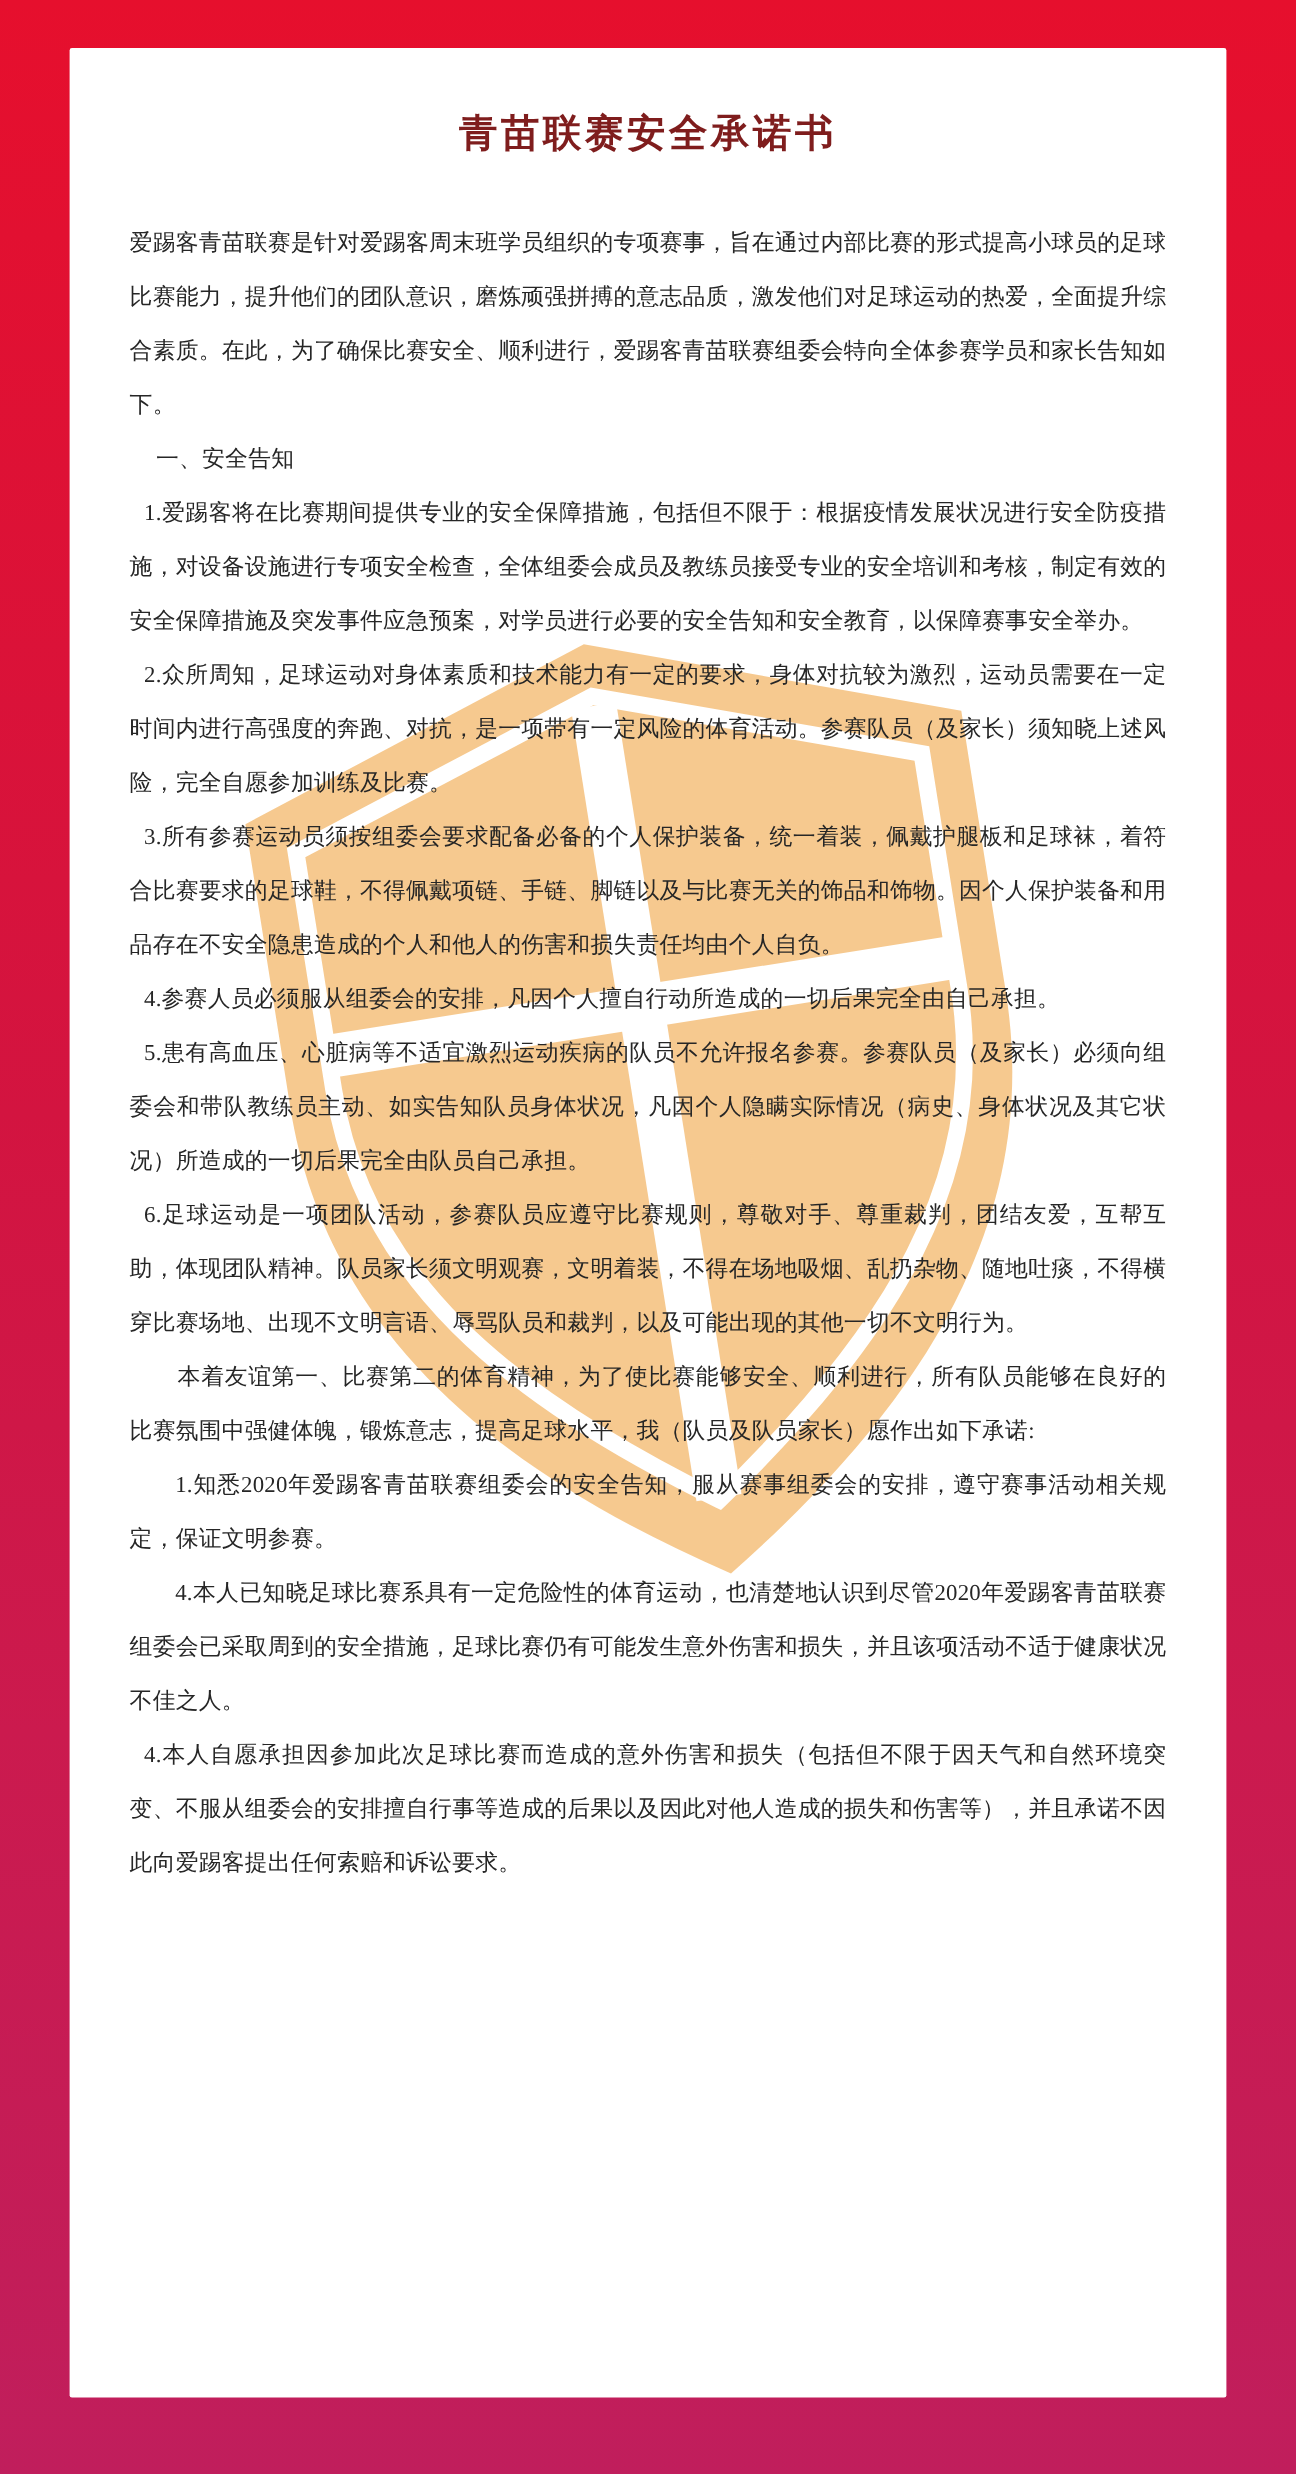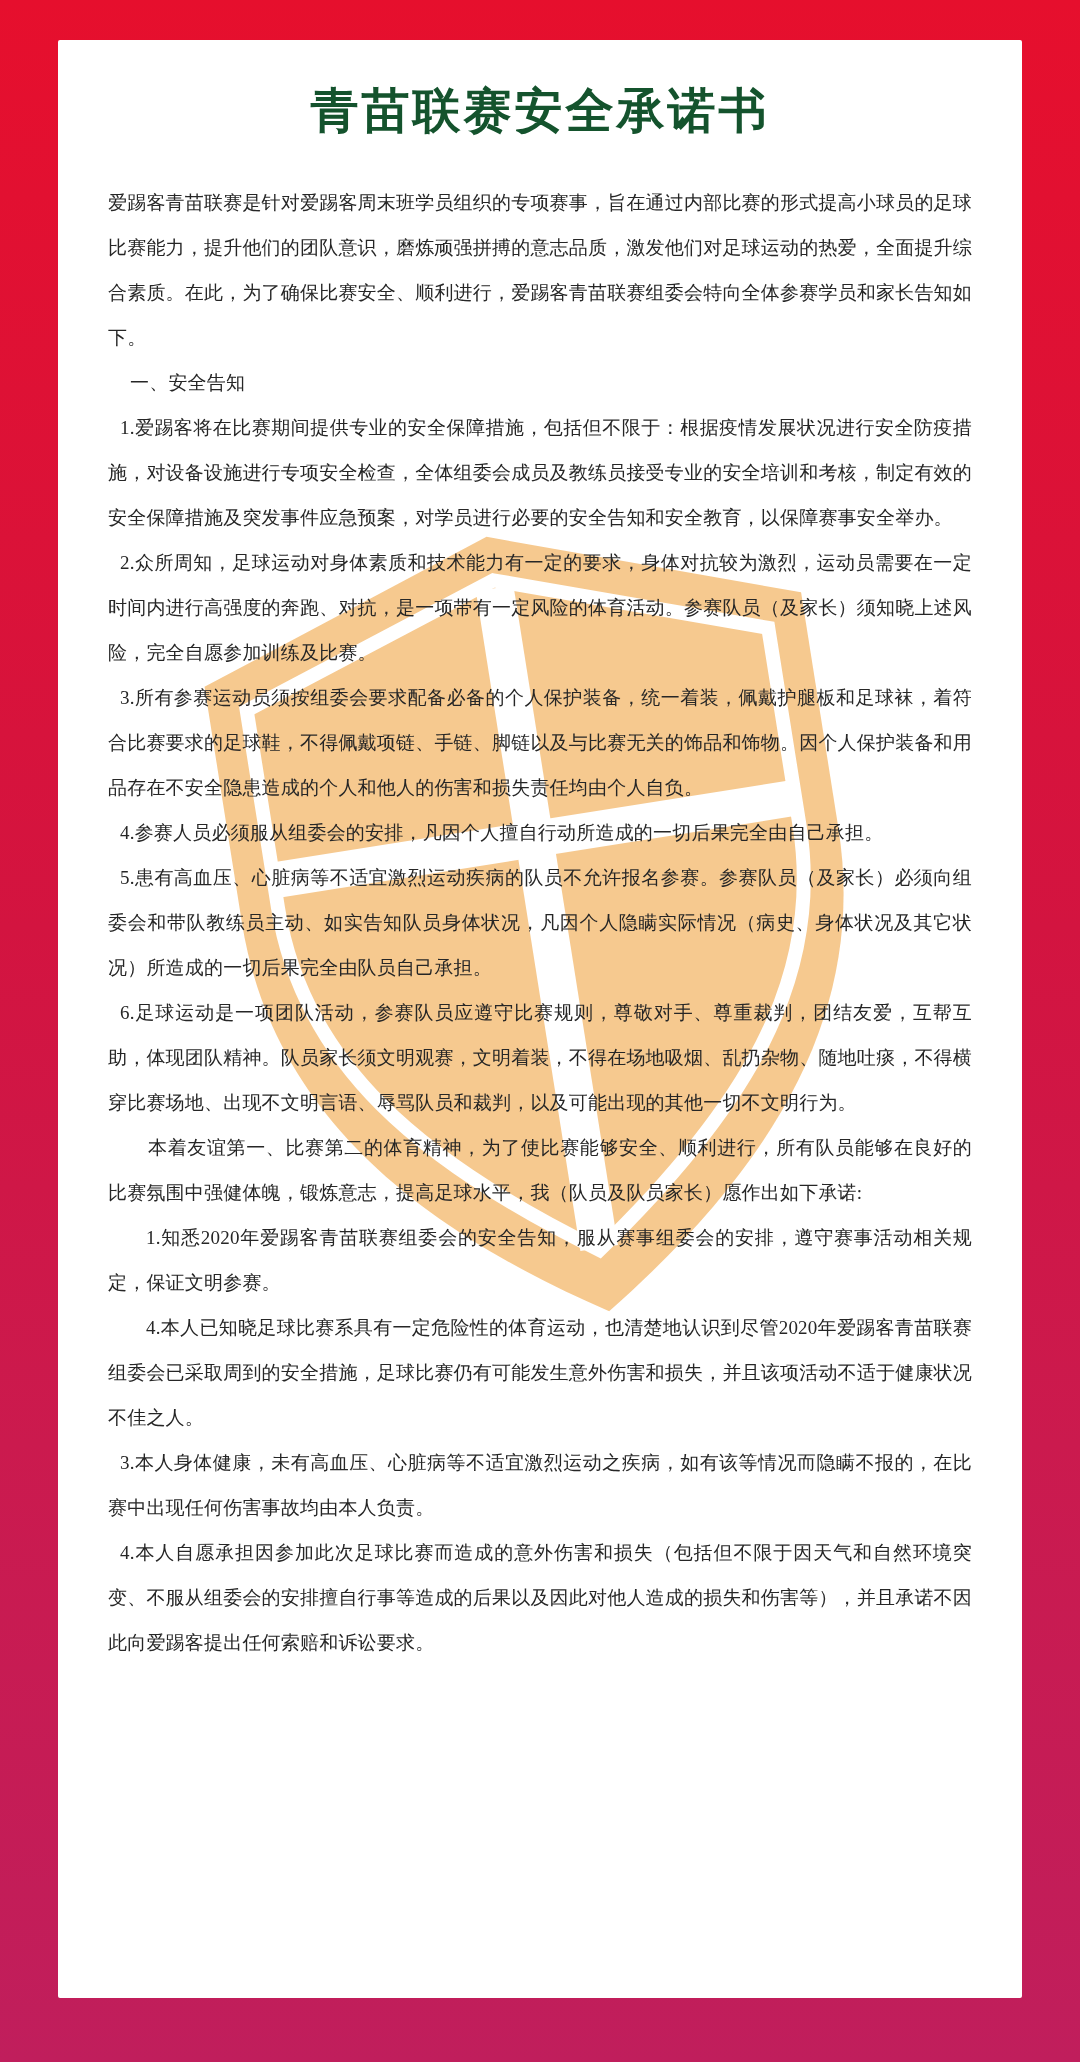--- a/index.html
+++ b/index.html
@@ -32,25 +32,25 @@
   }
   .content {
     position: relative;
     padding: 24px 50px 0 50px;
     color: #262626;
   }
   .doc-title {
     margin: 18px 0 40px 0;
     font-family: "Liberation Sans", "DejaVu Sans", sans-serif;
     font-weight: 700;
-    font-size: 48px;
+    font-size: 32px;
     line-height: 58px;
     letter-spacing: 3px;
     text-align: center;
-    color: #14532d;
+    color: #7f1d1d;
   }
   .para {
     margin: 0;
     font-size: 19px;
     line-height: 45px;
     text-align: justify;
     letter-spacing: 0.2px;
   }
   .ind-0   { text-indent: 0; }
   .ind-head{ text-indent: 22px; }
@@ -80,18 +80,17 @@
       <p class="para ind-item">1.爱踢客将在比赛期间提供专业的安全保障措施，包括但不限于：根据疫情发展状况进行安全防疫措施，对设备设施进行专项安全检查，全体组委会成员及教练员接受专业的安全培训和考核，制定有效的安全保障措施及突发事件应急预案，对学员进行必要的安全告知和安全教育，以保障赛事安全举办。</p>
       <p class="para ind-item">2.众所周知，足球运动对身体素质和技术能力有一定的要求，身体对抗较为激烈，运动员需要在一定时间内进行高强度的奔跑、对抗，是一项带有一定风险的体育活动。参赛队员（及家长）须知晓上述风险，完全自愿参加训练及比赛。</p>
       <p class="para ind-item">3.所有参赛运动员须按组委会要求配备必备的个人保护装备，统一着装，佩戴护腿板和足球袜，着符合比赛要求的足球鞋，不得佩戴项链、手链、脚链以及与比赛无关的饰品和饰物。因个人保护装备和用品存在不安全隐患造成的个人和他人的伤害和损失责任均由个人自负。</p>
       <p class="para ind-item">4.参赛人员必须服从组委会的安排，凡因个人擅自行动所造成的一切后果完全由自己承担。</p>
       <p class="para ind-item">5.患有高血压、心脏病等不适宜激烈运动疾病的队员不允许报名参赛。参赛队员（及家长）必须向组委会和带队教练员主动、如实告知队员身体状况，凡因个人隐瞒实际情况（病史、身体状况及其它状况）所造成的一切后果完全由队员自己承担。</p>
       <p class="para ind-item">6.足球运动是一项团队活动，参赛队员应遵守比赛规则，尊敬对手、尊重裁判，团结友爱，互帮互助，体现团队精神。队员家长须文明观赛，文明着装，不得在场地吸烟、乱扔杂物、随地吐痰，不得横穿比赛场地、出现不文明言语、辱骂队员和裁判，以及可能出现的其他一切不文明行为。</p>
 
       <p class="para ind-big">本着友谊第一、比赛第二的体育精神，为了使比赛能够安全、顺利进行，所有队员能够在良好的比赛氛围中强健体魄，锻炼意志，提高足球水平，我（队员及队员家长）愿作出如下承诺:</p>
       <p class="para ind-num">1.知悉2020年爱踢客青苗联赛组委会的安全告知，服从赛事组委会的安排，遵守赛事活动相关规定，保证文明参赛。</p>
       <p class="para ind-num">4.本人已知晓足球比赛系具有一定危险性的体育运动，也清楚地认识到尽管2020年爱踢客青苗联赛组委会已采取周到的安全措施，足球比赛仍有可能发生意外伤害和损失，并且该项活动不适于健康状况不佳之人。</p>
-      <p class="para ind-item">3.本人身体健康，未有高血压、心脏病等不适宜激烈运动之疾病，如有该等情况而隐瞒不报的，在比赛中出现任何伤害事故均由本人负责。</p>
       <p class="para ind-item">4.本人自愿承担因参加此次足球比赛而造成的意外伤害和损失（包括但不限于因天气和自然环境突变、不服从组委会的安排擅自行事等造成的后果以及因此对他人造成的损失和伤害等），并且承诺不因此向爱踢客提出任何索赔和诉讼要求。</p>
     </div>
 
   </div>
 </div>
 
 </body></html>

